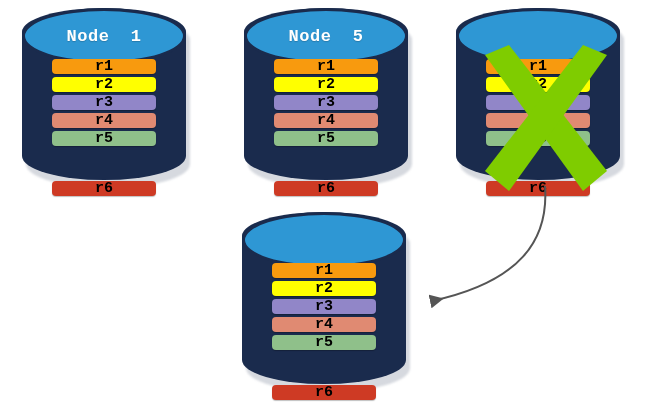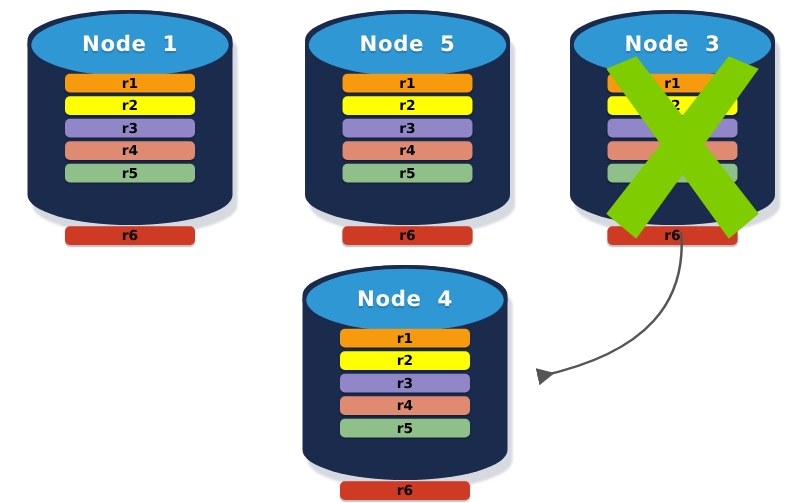--- a/index.html
+++ b/index.html
@@ -13,20 +13,21 @@
     position: relative;
     overflow: hidden;
     font-family: "DejaVu Sans", "Liberation Sans", sans-serif;
   }
 
   #stage {
     position: absolute;
     left: 0; top: 0;
     width: 646px;
     height: 402px;
+    font-family: Liberation Mono, monospace;
   }
 
   
   .node {
     position: absolute;
   }
   .node .cyl-shadow {
     position: absolute;
     left: 4px;
     top: 8px;
@@ -82,21 +83,21 @@
   }
   .row-bar {
     height: 15px;
     margin-bottom: 3px;
     border-radius: 4px;
     display: flex;
     align-items: center;
     justify-content: center;
     color: #000000;
     font-weight: bold;
-    font-size: 11px;
+    font-size: 15px;
     line-height: 1;
     box-shadow: 0 1px 1px rgba(0,0,0,0.25);
   }
   .row-bar:last-child { margin-bottom: 0; margin-top: 32px; }
 
   
   .cross {
     position: absolute;
     pointer-events: none;
   }
@@ -142,21 +143,20 @@
       <div class="row-bar" style="background:#e08a72;">r4</div>
       <div class="row-bar" style="background:#8fc08a;">r5</div>
       <div class="row-bar" style="background:#ce3a24;">r6</div>
     </div>
   </div>
 
   <div class="node" style="left:456px; top:8px; width:164px; height:172px;">
     <div class="cyl-shadow"></div>
     <div class="cyl-body"></div>
     <div class="cyl-top"></div>
-    <div class="cyl-label">Node  3</div>
     <div class="rows" style="top:51px; left:30px; right:30px;">
       <div class="row-bar" style="background:#f89a0e;">r1</div>
       <div class="row-bar" style="background:#ffff00;">r2</div>
       <div class="row-bar" style="background:#9186c8;">r3</div>
       <div class="row-bar" style="background:#e08a72;">r4</div>
       <div class="row-bar" style="background:#8fc08a;">r5</div>
       <div class="row-bar" style="background:#ce3a24;">r6</div>
     </div>
   </div>
 
@@ -164,21 +164,20 @@
     <g fill="#7fcc00">
       <polygon points="0,10 24,0 122,126 98,146"></polygon>
       <polygon points="98,0 122,10 24,146 0,126"></polygon>
     </g>
   </svg>
 
   <div class="node" style="left:242px; top:212px; width:164px; height:172px;">
     <div class="cyl-shadow"></div>
     <div class="cyl-body"></div>
     <div class="cyl-top"></div>
-    <div class="cyl-label">Node  4</div>
     <div class="rows" style="top:51px; left:30px; right:30px;">
       <div class="row-bar" style="background:#f89a0e;">r1</div>
       <div class="row-bar" style="background:#ffff00;">r2</div>
       <div class="row-bar" style="background:#9186c8;">r3</div>
       <div class="row-bar" style="background:#e08a72;">r4</div>
       <div class="row-bar" style="background:#8fc08a;">r5</div>
       <div class="row-bar" style="background:#ce3a24;">r6</div>
     </div>
   </div>
 

